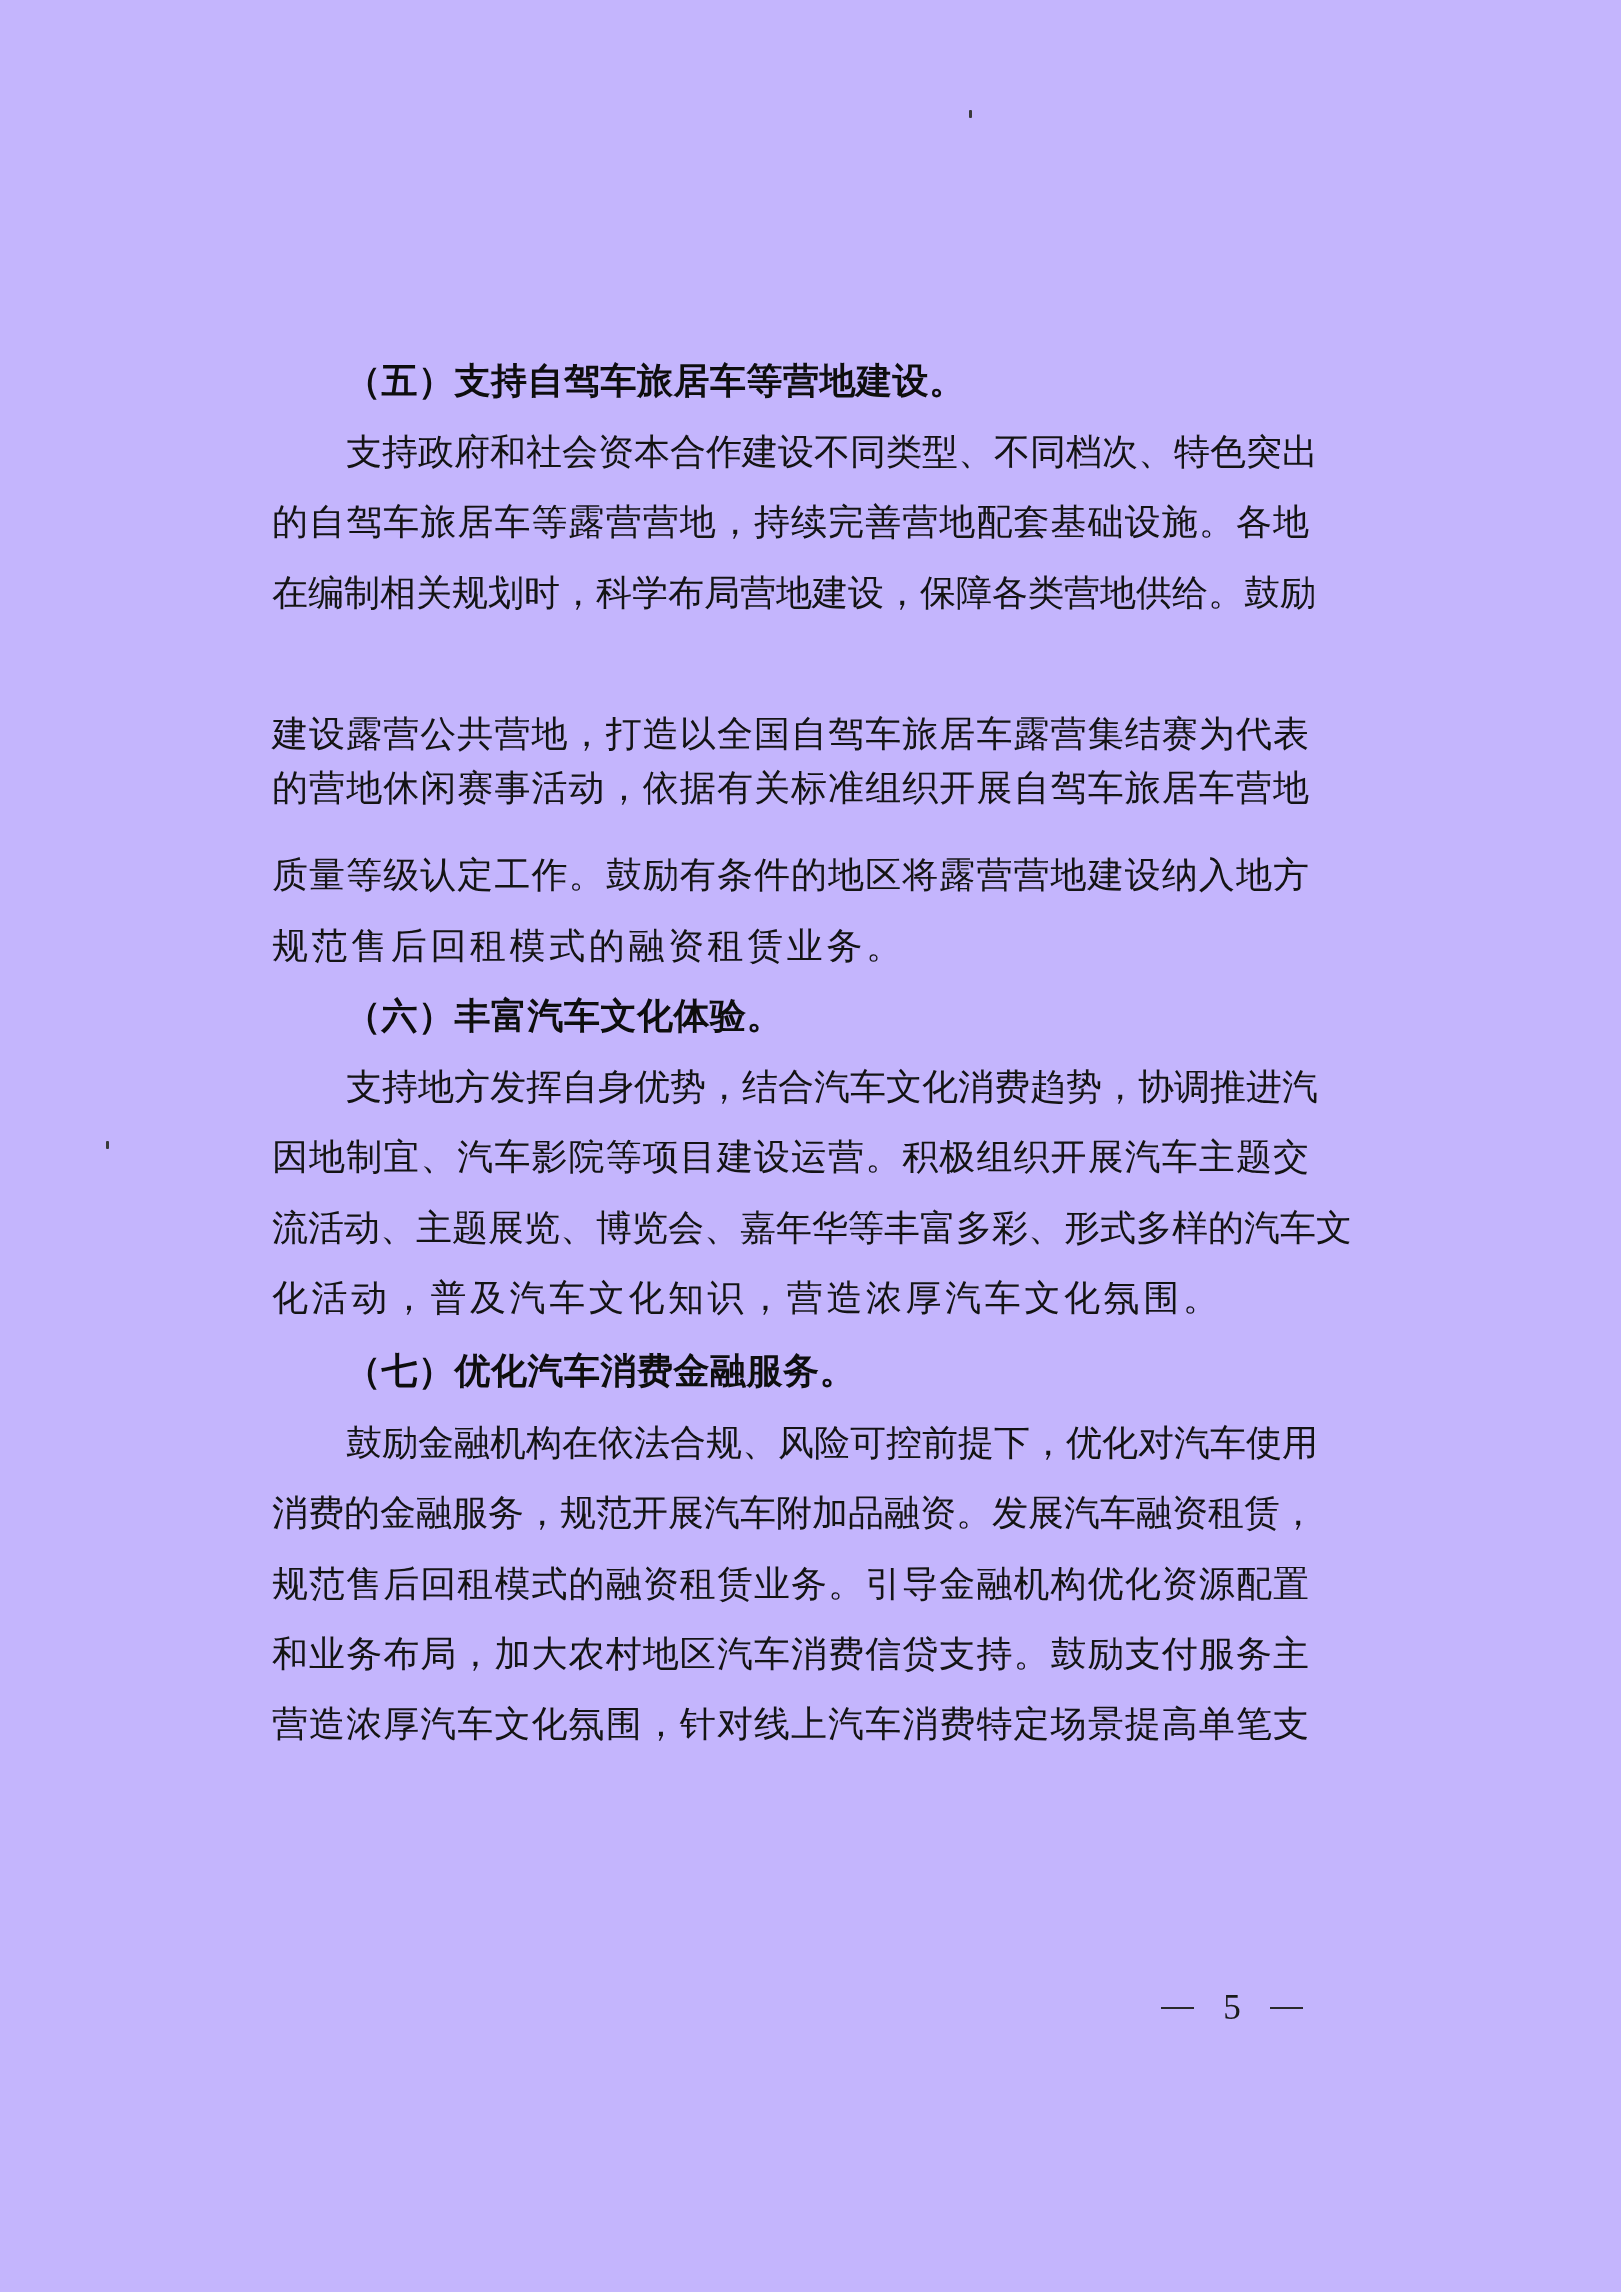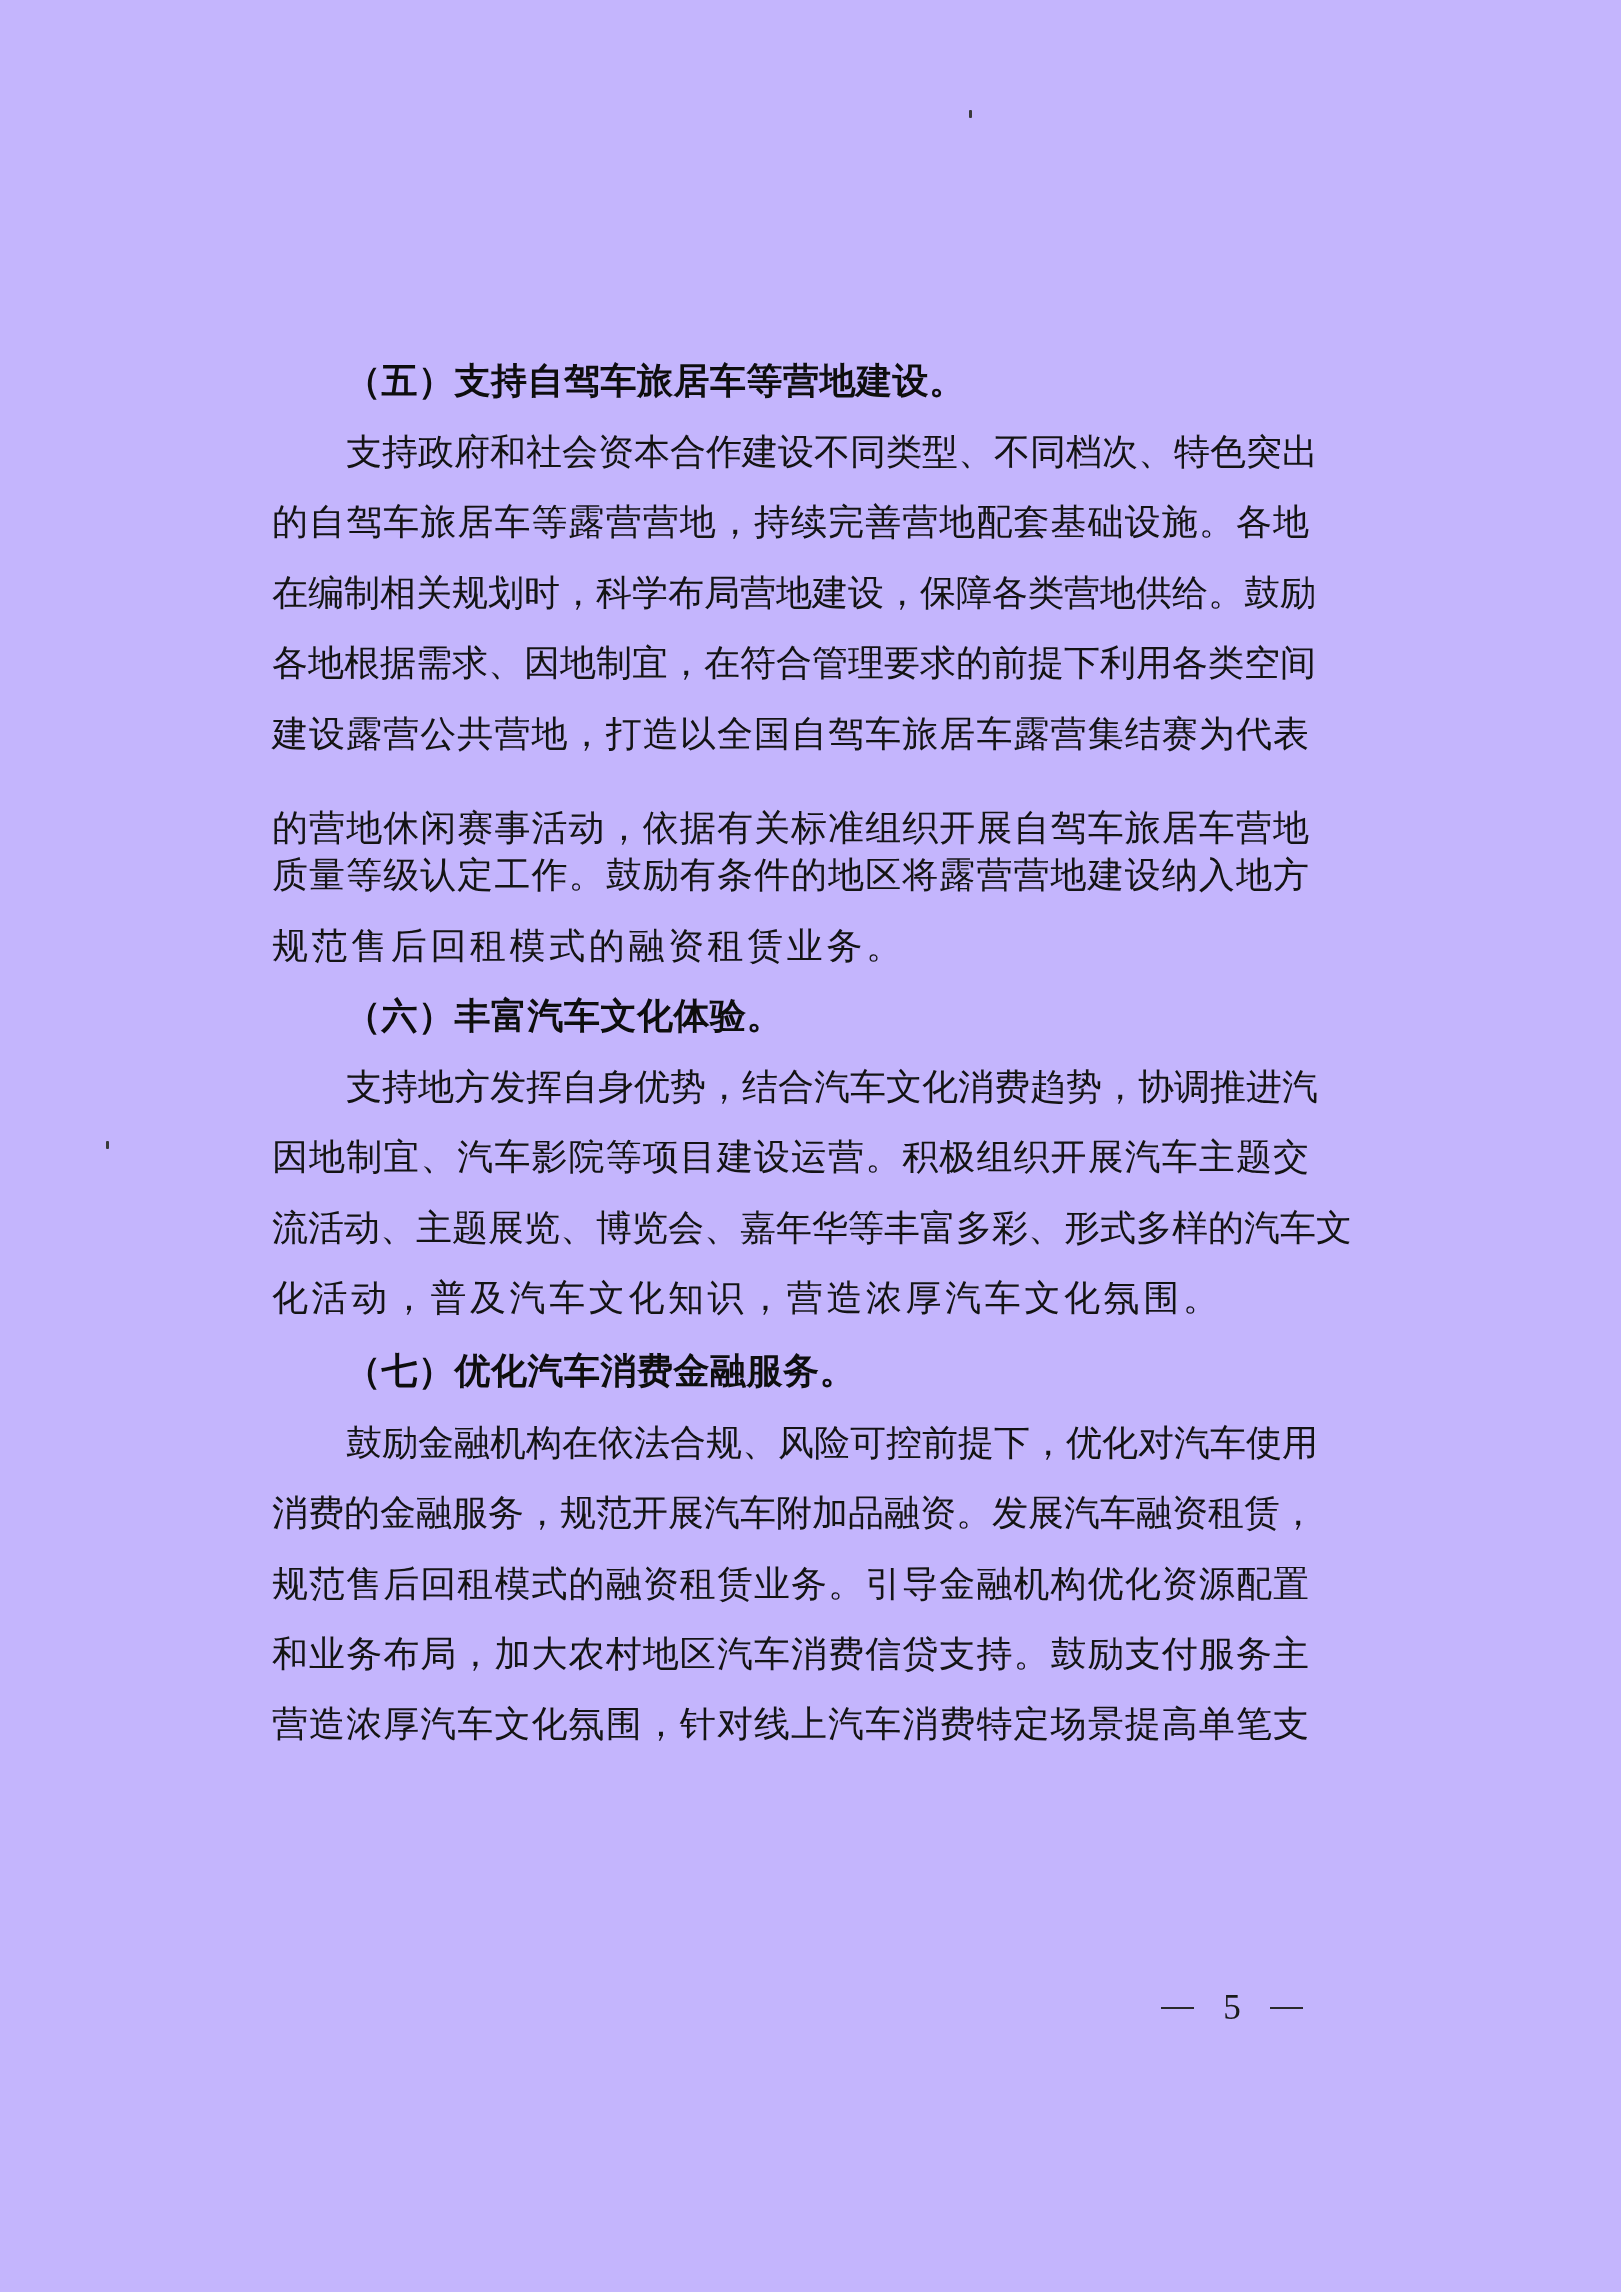--- a/index.html
+++ b/index.html
@@ -83,23 +83,22 @@
 
 <div class="page">
 
   <div class="speck" style="left:969px;top:110px;width:2.9px;height:7.8px;"></div>
   <div class="speck" style="left:106px;top:1141px;width:2.9px;height:7.8px;"></div>
 
   <div class="heading" style="top:345px;">（五）支持自驾车旅居车等营地建设。</div>
   <div class="line indent" style="top:416px;">支持政府和社会资本合作建设不同类型、不同档次、特色突出</div>
   <div class="line" style="top:486px;">的自驾车旅居车等露营营地，持续完善营地配套基础设施。各地</div>
   <div class="line" style="top:557px;">在编制相关规划时，科学布局营地建设，保障各类营地供给。鼓励</div>
-  <div class="line" style="top:627px;">各地根据需求、因地制宜，在符合管理要求的前提下利用各类空间</div>
   <div class="line" style="top:698px;">建设露营公共营地，打造以全国自驾车旅居车露营集结赛为代表</div>
-  <div class="line" style="top:792px;">的营地休闲赛事活动，依据有关标准组织开展自驾车旅居车营地</div>
+  <div class="line" style="top:752px;">的营地休闲赛事活动，依据有关标准组织开展自驾车旅居车营地</div>
   <div class="line" style="top:839px;">质量等级认定工作。鼓励有条件的地区将露营营地建设纳入地方</div>
   <div class="line last" style="top:910px;">规范售后回租模式的融资租赁业务。</div>
 
   <div class="heading" style="top:980px;">（六）丰富汽车文化体验。</div>
   <div class="line indent" style="top:1051px;">支持地方发挥自身优势，结合汽车文化消费趋势，协调推进汽</div>
   <div class="line" style="top:1121px;">因地制宜、汽车影院等项目建设运营。积极组织开展汽车主题交</div>
   <div class="line" style="top:1192px;">流活动、主题展览、博览会、嘉年华等丰富多彩、形式多样的汽车文</div>
   <div class="line last" style="top:1262px;">化活动，普及汽车文化知识，营造浓厚汽车文化氛围。</div>
 
   <div class="heading" style="top:1335px;">（七）优化汽车消费金融服务。</div>

